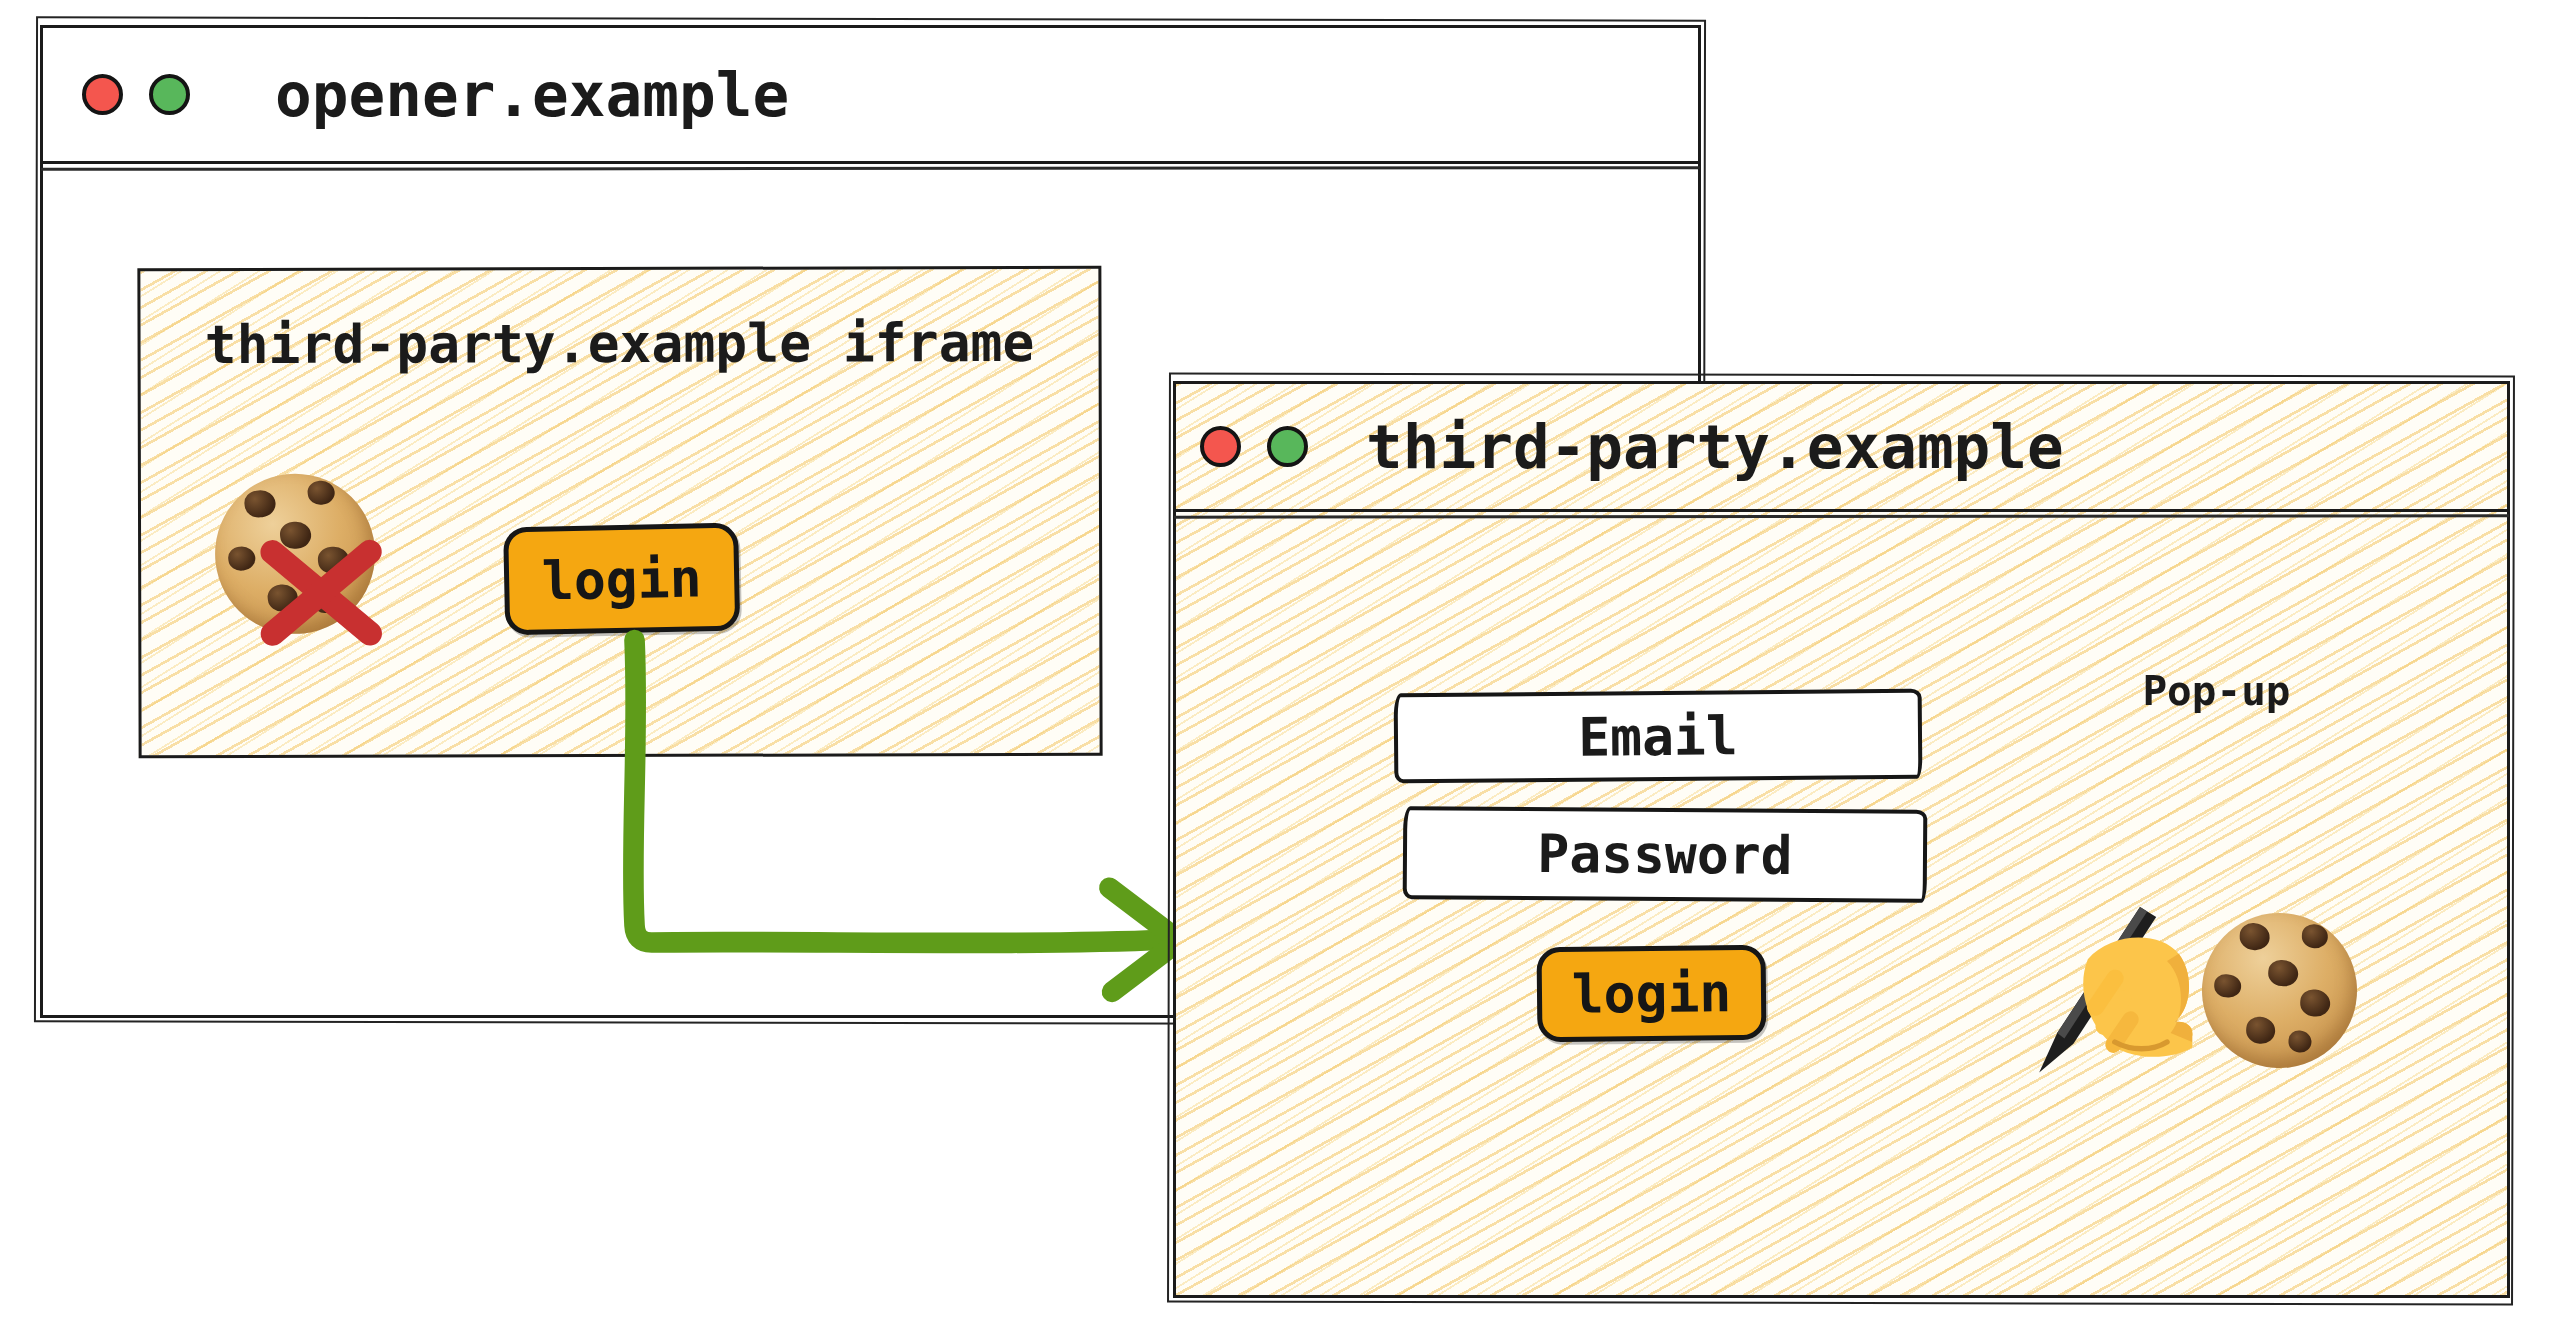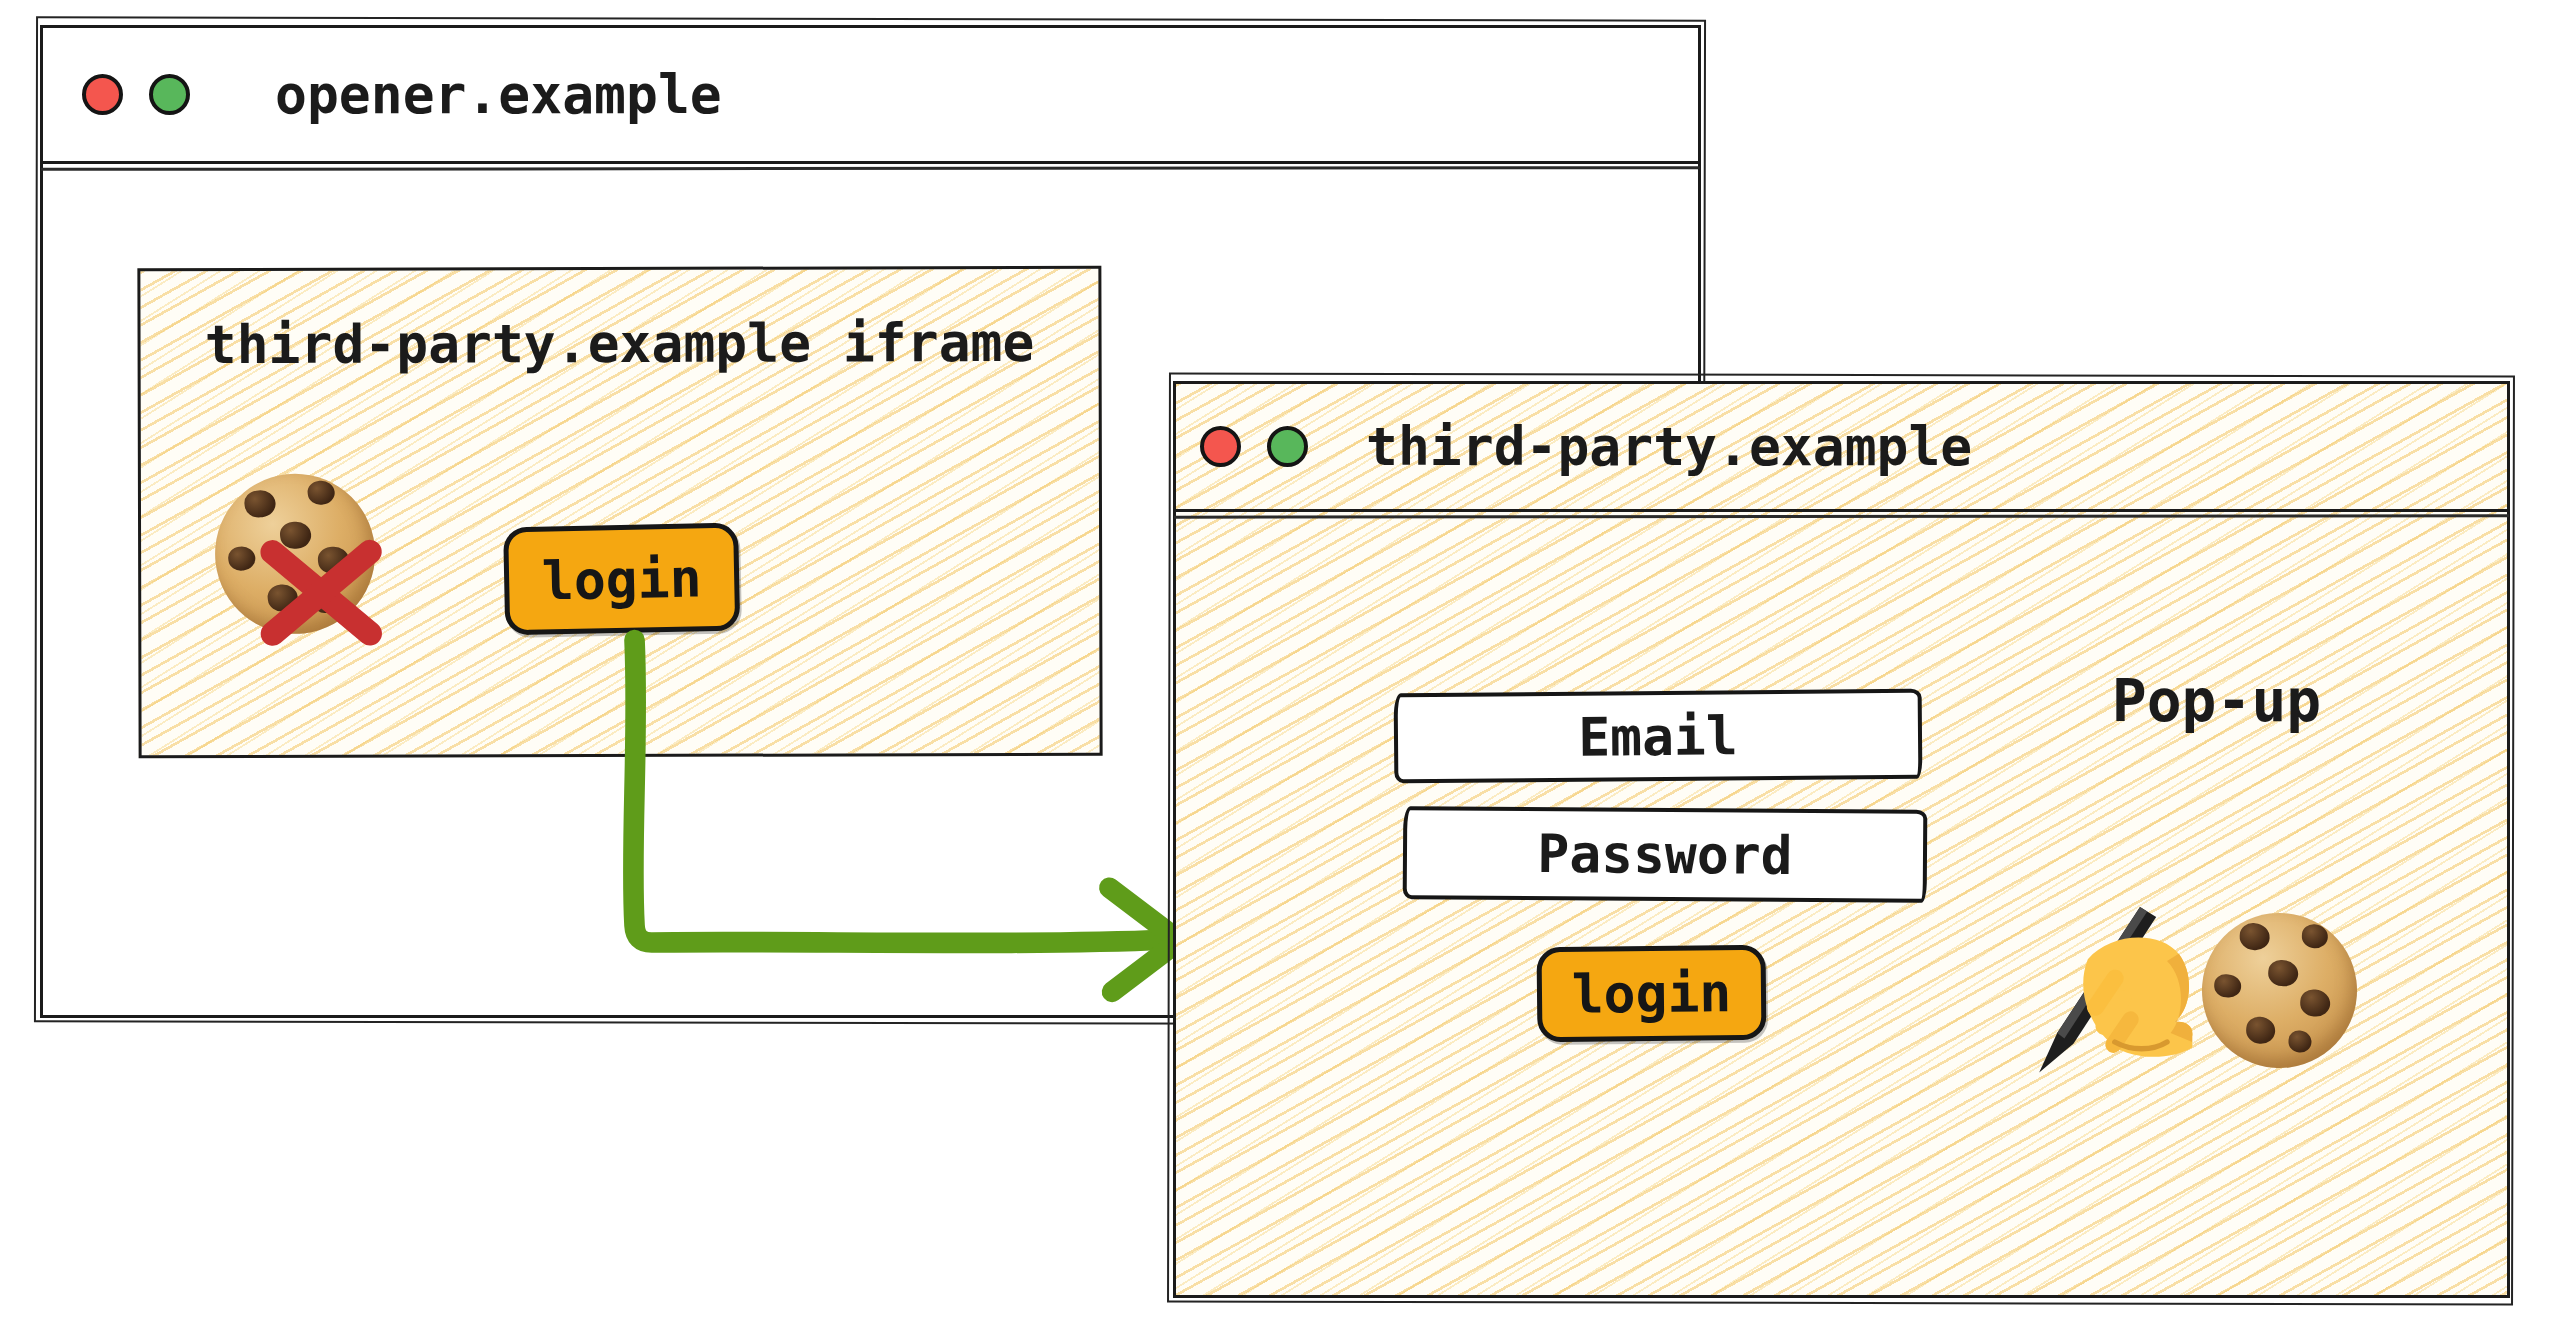--- a/index.html
+++ b/index.html
@@ -22,21 +22,21 @@
   .titlebar::after {
     content:""; position:absolute; left:-1.8px; right:-1.8px; bottom:-9px; height:2.7px;
     background:#2b2b2b; transform:rotate(-0.06deg); pointer-events:none;
   }
   .dot {
     width:41px; height:41px; border-radius:50%;
     border:4.5px solid #141414; box-sizing:border-box; flex:0 0 auto;
   }
   .dot-red   { background:#f4564e; }
   .dot-green { background:#58b75b; margin-left:26px; }
-  .win-title { font-size:53px; font-weight:bold; white-space:nowrap;text-align:right; }
+  .win-title { font-size:61px; font-weight:bold; white-space:nowrap;text-align:right; }
 
   
   .hatch {
     background-color:#fffdf6;
     background-image:
       repeating-linear-gradient(151deg,
         rgba(243,198,100,0.55) 0px, rgba(243,198,100,0.55) 2.7px,
         transparent 2.7px, transparent 15.3px),
       repeating-linear-gradient(148deg,
         rgba(248,221,152,0.55) 0px, rgba(248,221,152,0.55) 1.8px,
@@ -95,21 +95,21 @@
   
   .arrow-svg { position:absolute; left:521px; top:622px; z-index:2; }
 
   
   .popup { left:1173px; top:381px; width:1337px; height:917px; z-index:3; }
   .popup .titlebar { height:128px; padding-left:24px; }
   .popup .win-title { margin-left:58px; }
 
   .popup-label {
     position:absolute; left:919px; top:283px; width:243px;
-    text-align:center; font-size:58px; font-weight:bold;
+    text-align:center; font-size:41px; font-weight:bold;
   }
   .field {
     position:absolute; display:flex; align-items:center; justify-content:center;
     background:#ffffff; border:4.5px solid #161616; box-sizing:border-box;
     font-size:53px; font-weight:bold;
     border-radius:7.2px 10.8px 5.4px 9px / 23.4px 9px 20px 10.8px;
   }
   .field-email    { left:218px; top:307px; width:528px; height:90px; transform:rotate(-0.5deg); }
   .field-password { left:227px; top:424px; width:524px; height:93px; transform:rotate(0.4deg); }
 

